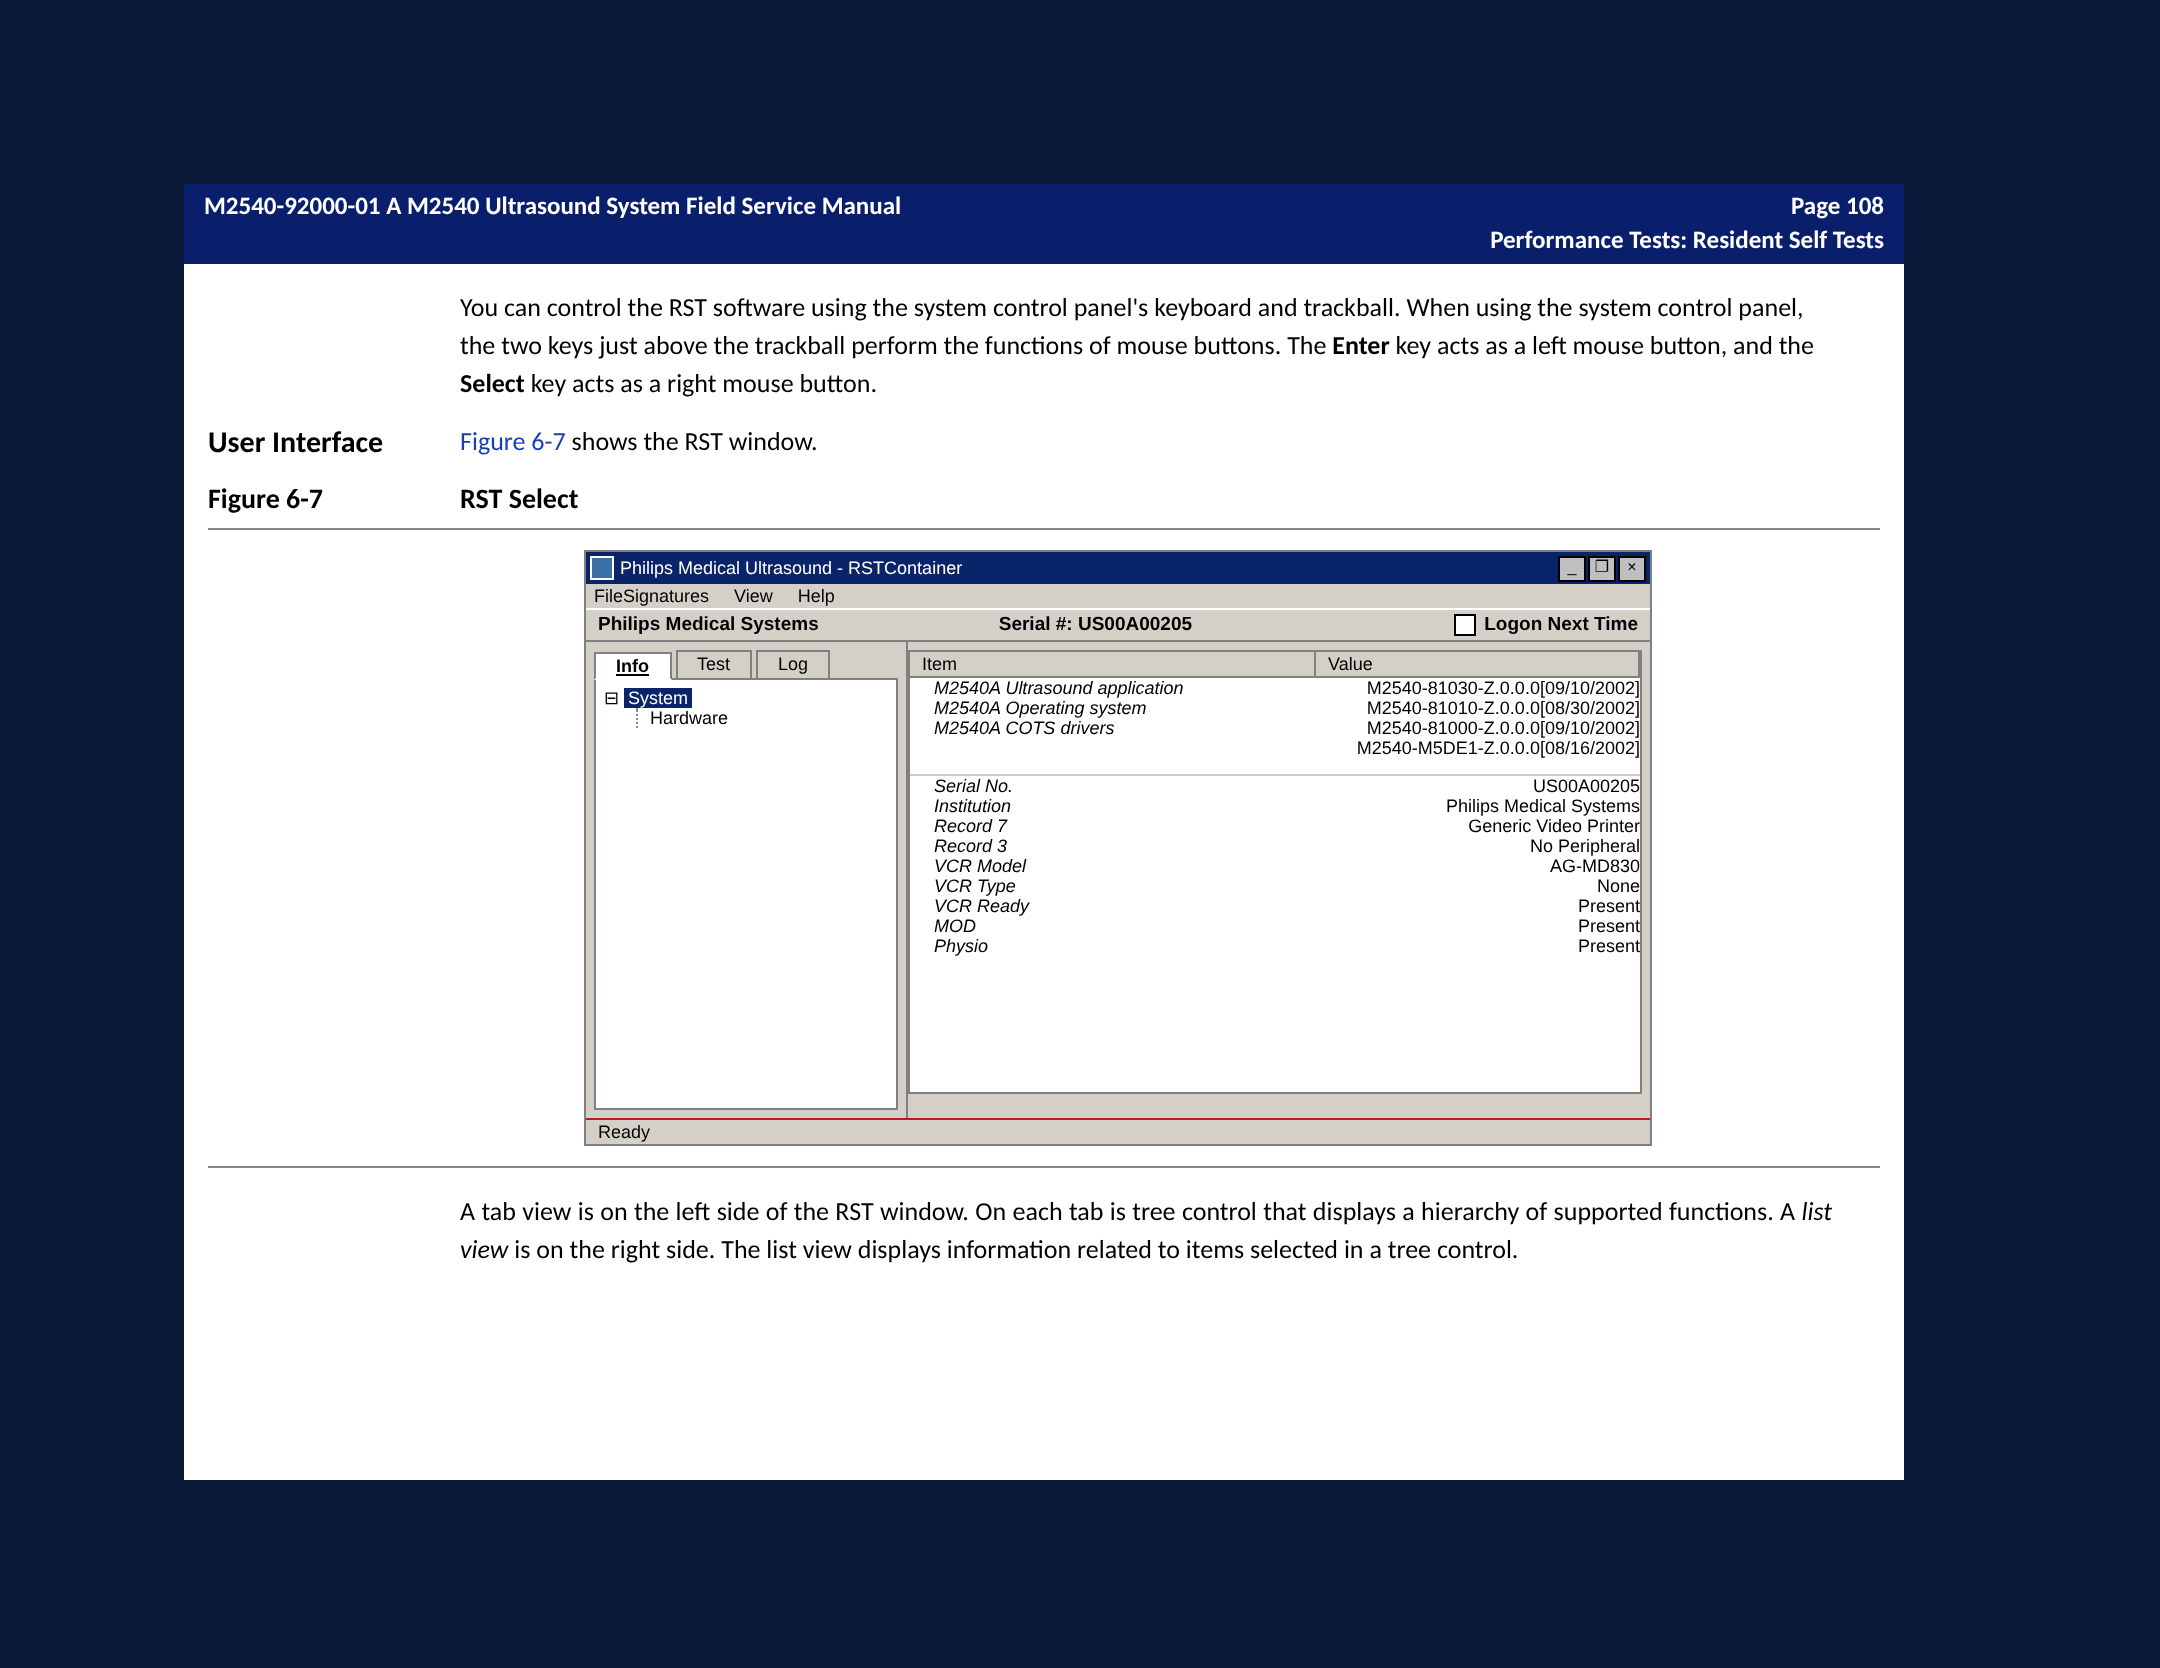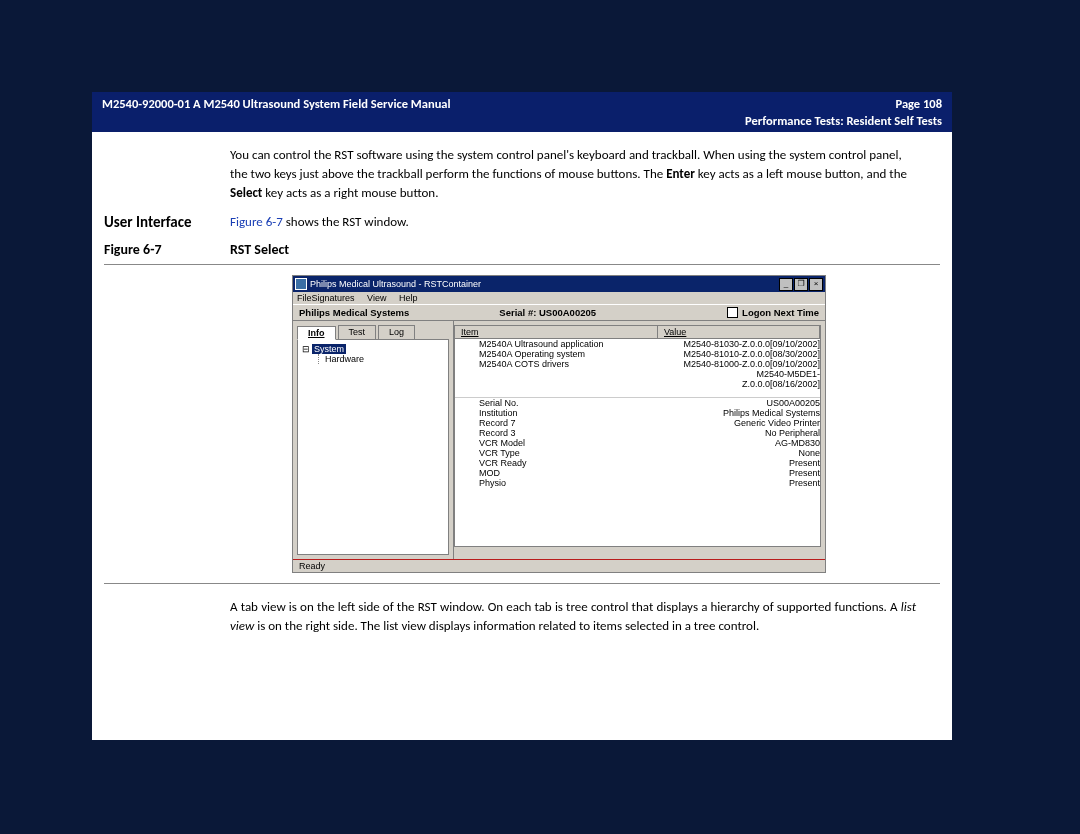--- a/index.html
+++ b/index.html
@@ -76,25 +76,25 @@
   .panes { display:flex; background:#d4d0c8; }
   .leftpane { width:160px; border-right:1px solid #808080; }
   .tabs { display:flex; padding:4px 4px 0 4px; gap:2px; }
   .tab { background:#d4d0c8; border:1px solid #808080; border-bottom:none; padding:1px 10px; font-size:9px; }
   .tab.active { background:#fff; border-bottom:1px solid #fff; position:relative; top:1px; font-weight:bold; text-decoration:underline;}
   .treebox { background:#fff; border:1px solid #808080; margin:0 4px 4px 4px; height:206px; padding:4px; font-size:9px; }
   .treeroot { background:#0a246a; color:#fff; padding:0 2px; display:inline; }
   .treechild { margin-left:16px; border-left:1px dotted #888; padding-left:6px; }
   .rightpane { flex:1; background:#fff; border:1px solid #808080; margin:4px 4px 4px 0; font-size:9px; overflow:hidden; height:220px;}
   .listhdr { display:flex; background:#d4d0c8; border-bottom:1px solid #808080; }
-  .listhdr div { padding:1px 6px; border-right:1px solid #808080;text-decoration:underline; }
+  .listhdr div { padding:1px 6px; border-right:1px solid #808080; }
   .col-item { width:190px; }
   .col-val { flex:1; }
   .listrow { display:flex; }
-  .listrow div:first-child { width:196px; padding-left:24px; }
+  .listrow div:first-child { width:196px; padding-left:12px;font-style:italic; }
   .listrow div:last-child { flex:1; padding-left:6px;text-align:right; }
   .spacer { height:8px; border-bottom:1px solid #ccc;}
   .statusbar { background:#d4d0c8; border-top:1px solid #b91c1c; padding:1px 6px; font-size:9px; }
 
   .below { margin-top:10px; }
 </style>
 </head>
 <body>
 
 <div class="page">

